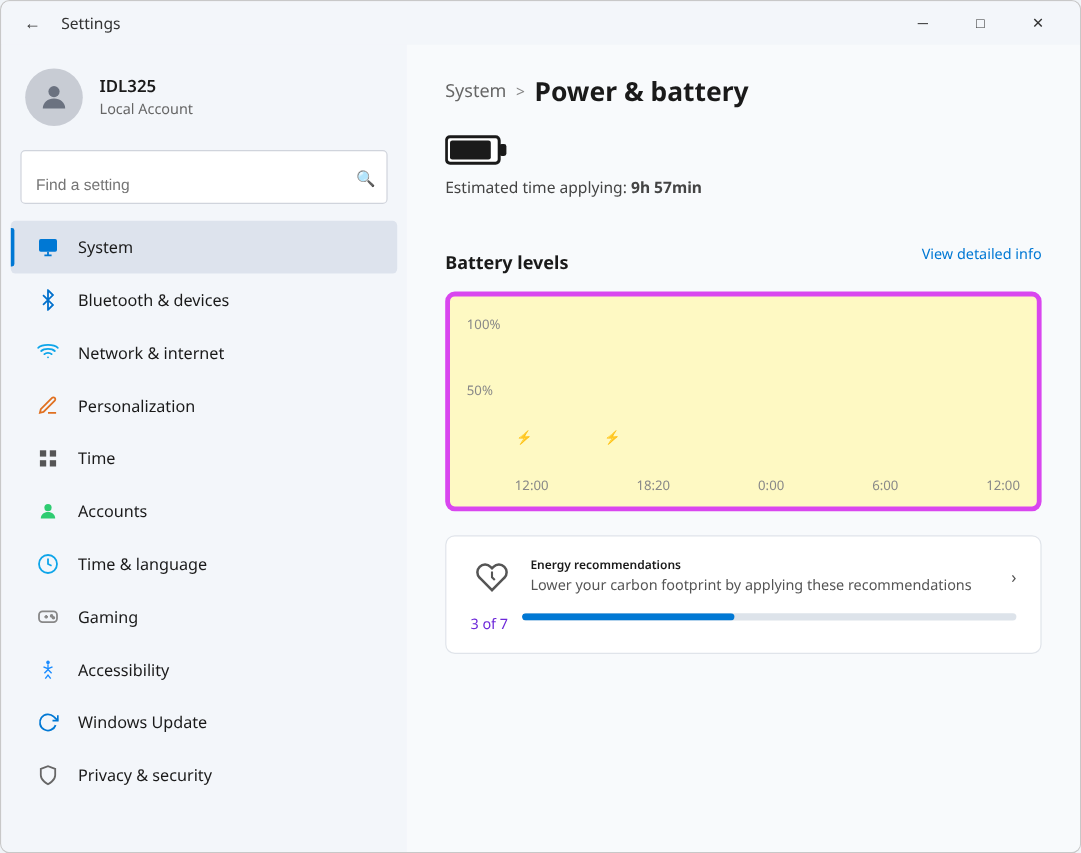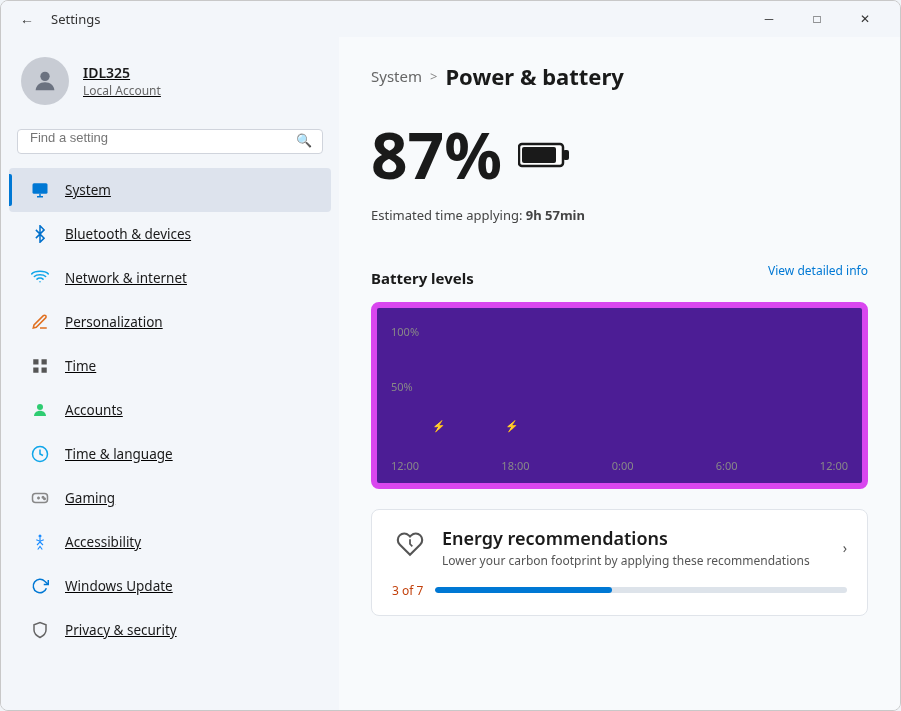--- a/index.html
+++ b/index.html
@@ -76,21 +76,20 @@
       overflow: hidden;
     }
     .sidebar {
       width: 338px;
       background: #f3f6fa;
       display: flex;
       flex-direction: column;
       flex-shrink: 0;
       overflow-y: auto;
       padding-bottom: 10px;
-      text-decoration: underline;
     }
     .sidebar::-webkit-scrollbar { width: 4px; }
     .sidebar::-webkit-scrollbar-thumb { background: #ccc; border-radius: 2px; }
     .user-profile {
       display: flex;
       align-items: center;
       gap: 14px;
       padding: 20px 20px 16px 20px;
     }
     .avatar {
@@ -113,21 +112,21 @@
     .user-info .account-type {
       font-size: 12px;
       color: #666;
     }
     .search-box {
       margin: 4px 16px 14px 16px;
       position: relative;
     }
     .search-input {
       width: 100%;
-      padding: 0 36px 8px 12px;
+      padding: 20px 36px 8px 12px;
       border: 1px solid #d0d4dc;
       border-radius: 4px;
       background: white;
       font-size: 13px;
       color: #333;
       outline: none;
     }
     .search-icon-wrap {
       position: absolute;
       right: 10px;
@@ -243,24 +242,24 @@
       color: #1a1a1a;
       margin-top: 16px;
     }
     .view-detailed-link {
       font-size: 12px;
       color: #0078d4;
       cursor: pointer;
       text-decoration: none;
     }
     .chart-container {
-      background: #4c1d95;
+      background: #fef9c3;
       border-radius: 8px;
       padding: 16px 14px 10px 14px;
-      border: 6px solid #d946ef;
+      border: 4px solid #d946ef;
     }
     .chart-area {
       position: relative;
       height: 130px;
     }
     .y-labels {
       position: absolute;
       left: 0;
       top: 0;
       bottom: 20px;
@@ -298,20 +297,21 @@
       top: -16px;
       left: 50%;
       transform: translateX(-50%);
       font-size: 11px;
       color: #333;
     }
     .bar-highlighted {
       background: #a8dde0;
     }
     .x-labels {
+      margin-left: 40px;
       display: flex;
       justify-content: space-between;
       font-size: 11px;
       color: #888;
       margin-top: 4px;
     }
     .energy-card {
       background: white;
       border-radius: 8px;
       border: 1px solid #e0e4ea;
@@ -332,41 +332,40 @@
       align-items: center;
       justify-content: center;
       font-size: 22px;
       color: #555;
       flex-shrink: 0;
     }
     .energy-text {
       flex: 1;
     }
     .energy-title {
-      font-size: 18px;
+      font-size: 10px;
       font-weight: 600;
       color: #1a1a1a;
       margin-bottom: 3px;
     }
     .energy-desc {
       font-size: 12px;
       color: #555;
       line-height: 1.4;
     }
     .energy-chevron {
       font-size: 14px;
       color: #555;
       align-self: center;
     }
     .energy-progress-row {
       display: flex;
-      align-items: center;
       gap: 12px;
       font-size: 12px;
-      color: #c2410c;
+      color: #6d28d9;
     }
     .progress-bar-wrap {
       flex: 1;
       height: 6px;
       background: #dde3ea;
       border-radius: 3px;
       overflow: hidden;
     }
     .progress-bar-fill {
       height: 100%;
@@ -521,21 +520,20 @@
 
     <div class="main-content">
 
       <div class="breadcrumb">
         <span class="breadcrumb-parent">System</span>
         <span class="breadcrumb-arrow">&gt;</span>
         <span class="breadcrumb-current">Power &amp; battery</span>
       </div>
 
       <div class="battery-percentage">
-        <span>87%</span>
         <span class="battery-icon-svg">
           <svg width="52" height="28" viewBox="0 0 52 28" fill="none">
             <rect x="1" y="3" width="44" height="22" rx="3" ry="3" stroke="#1a1a1a" stroke-width="2.5" fill="white"></rect>
             <rect x="45" y="9" width="6" height="10" rx="2" fill="#1a1a1a"></rect>
             <rect x="4" y="6" width="34" height="16" rx="2" fill="#1a1a1a"></rect>
           </svg>
         </span>
       </div>
 
       <div class="estimated-time">
@@ -622,21 +620,21 @@
                 <div class="bar-col">
                   <div class="bar" style="height: 96%;"></div>
                 </div>
                 <div class="bar-col">
                   <div class="bar" style="height: 95%;"></div>
                 </div>
               </div>
           </div>
           <div class="x-labels">
             <span>12:00</span>
-            <span>18:00</span>
+            <span>18:20</span>
             <span>0:00</span>
             <span>6:00</span>
             <span>12:00</span>
           </div>
         </div>
       </div>
 
       <div class="energy-card">
         <div class="energy-card-header">
           <div class="energy-icon">

